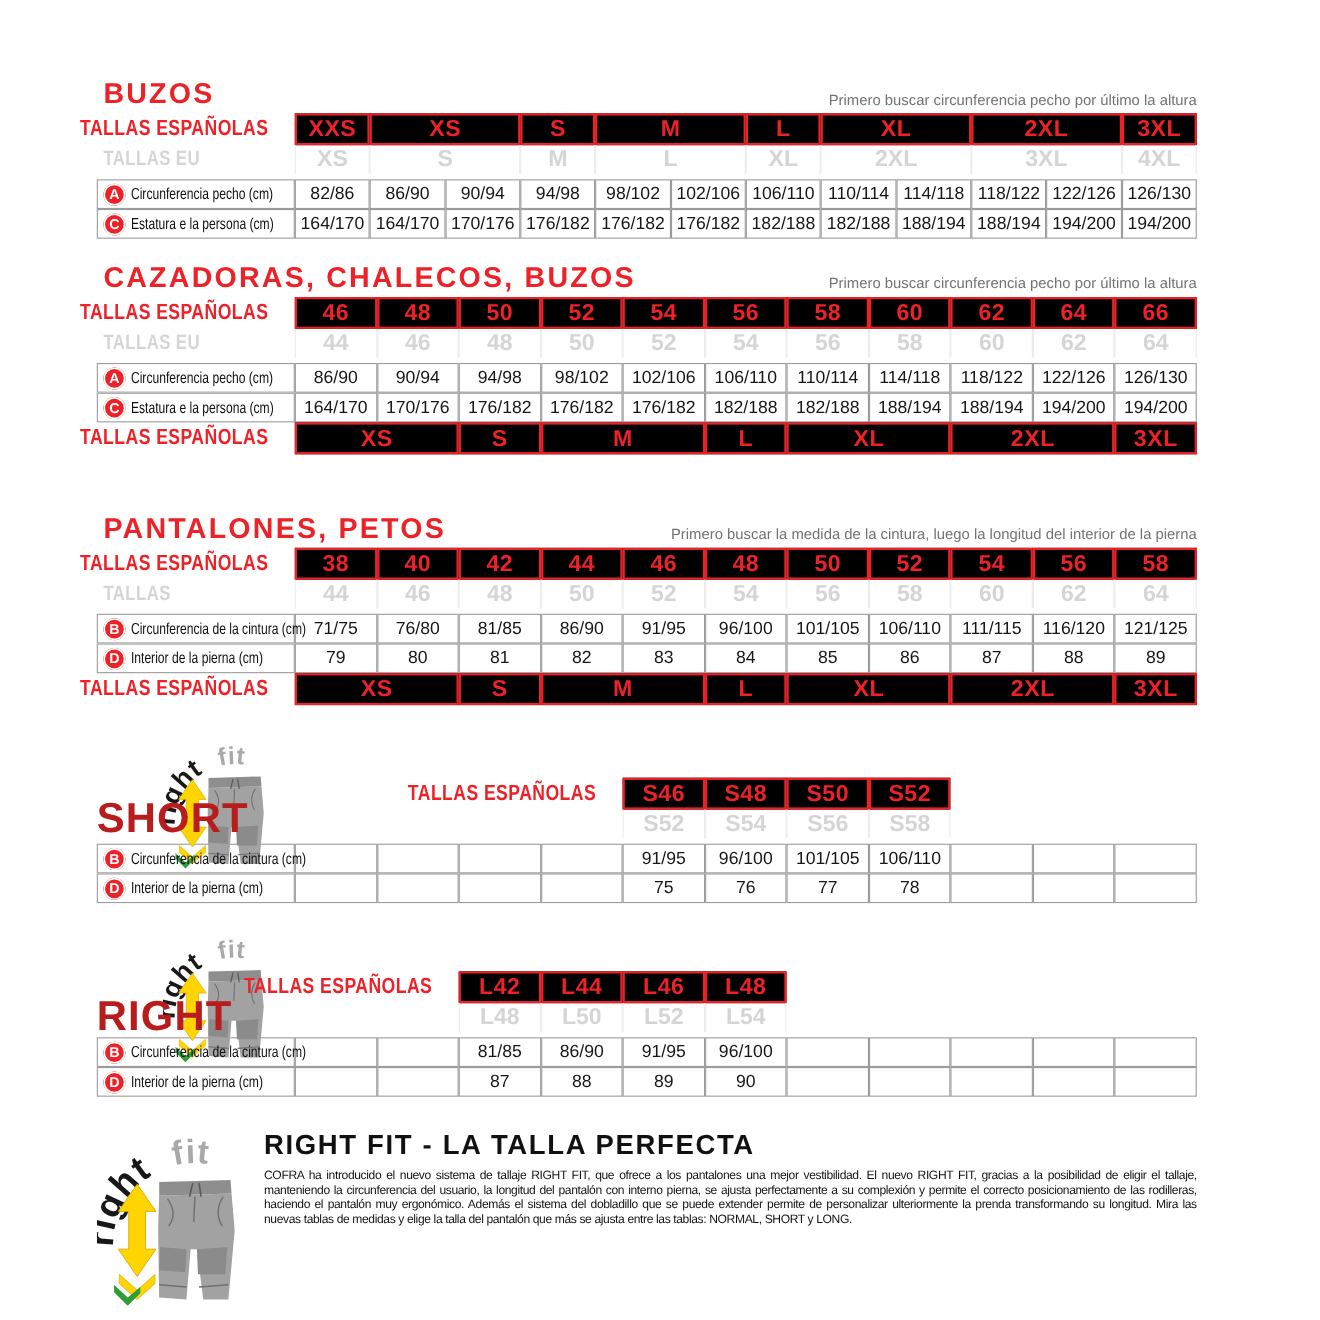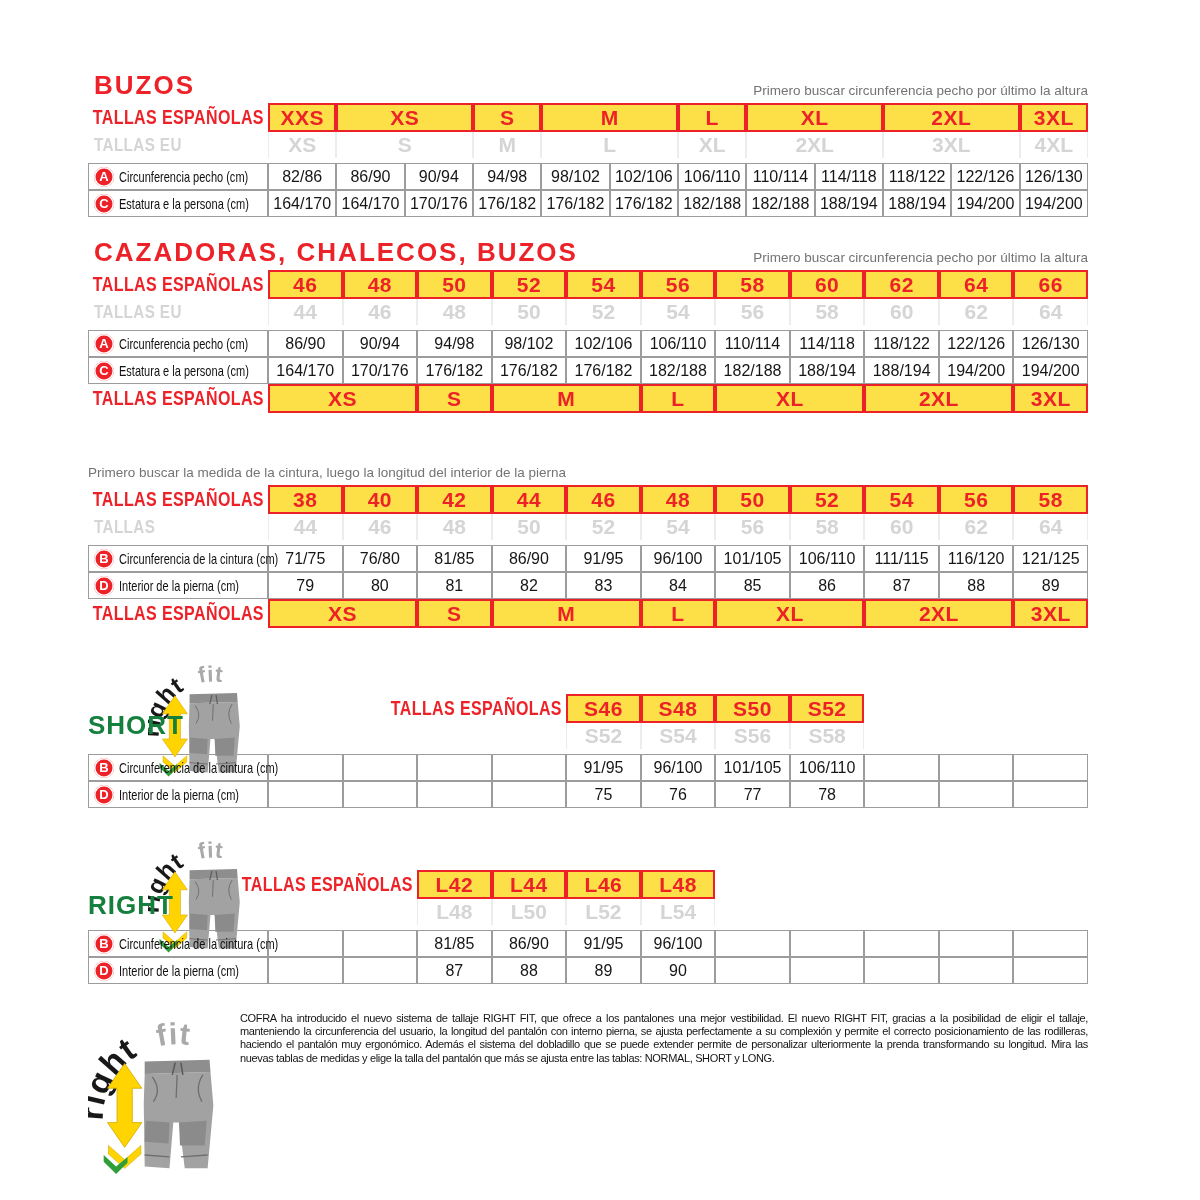--- a/index.html
+++ b/index.html
@@ -13,42 +13,42 @@
   body{width:1200px;height:1200px;position:relative;font-family:"Liberation Sans",sans-serif;overflow:hidden}
   .sheet{position:absolute;left:88px;top:0;width:1000px}
 
   
   .sec-head{display:flex;justify-content:space-between;align-items:flex-end;width:100%;margin-bottom:2px}
   .sec-title{color:var(--red);font-weight:700;font-size:26px;letter-spacing:2px;padding-left:6px;white-space:nowrap}
   .sec-note{font-size:13.5px;color:#737373;padding-bottom:3px;white-space:nowrap}
 
   
   .sizes-grid{display:grid;width:100%}
-  .c-label,.c-labelwide{display:flex;justify-content:flex-end;align-items:center;padding-right:4px;color:var(--red);font-weight:700;font-size:20px}
+  .c-label,.c-labelwide{display:flex;justify-content:flex-end;align-items:center;padding-right:24px;color:var(--red);font-weight:700;font-size:20px}
   .labeltext{white-space:nowrap;transform:scaleX(.8);transform-origin:right center;letter-spacing:.5px}
   .c-graylabel{display:flex;justify-content:flex-start;align-items:center;padding-left:6px;color:var(--graytxt);font-weight:700;font-size:19px}
   .c-graylabel .labeltext{transform-origin:left center}
-  .c-red{border:2.5px solid var(--red);color:var(--red);font-weight:700;font-size:21px;display:flex;align-items:center;justify-content:center;height:29px;letter-spacing:.5px;background:#fde047}
+  .c-red{border:2.5px solid var(--red);color:var(--red);font-weight:700;font-size:21px;display:flex;align-items:center;justify-content:center;height:29px;letter-spacing:.5px;background:#000000}
   .c-gray{color:var(--graytxt);font-weight:700;font-size:21px;display:flex;align-items:center;justify-content:center;height:26px;border-left:1px solid var(--lightborder);border-right:1px solid var(--lightborder);margin-bottom:5px}
   .c-graylabel{margin-bottom:5px}
   .c-data{border:1px solid var(--border);font-size:16px;color:#161616;display:flex;align-items:center;justify-content:center;height:27px}
   .c-rowlabel{border:1px solid var(--border);display:flex;align-items:center;gap:5px;padding-left:5px;height:27px;background:#fff}
   .rowtext{font-size:14.5px;color:#101010;white-space:nowrap;transform:scaleX(.76);transform-origin:left center}
   .rowicon{width:20px;height:20px;border-radius:50%;background:var(--red);box-shadow:inset 0 0 0 1.5px #fff;color:#fff;font-weight:700;font-size:13px;display:flex;align-items:center;justify-content:center;flex:none}
   .c-blank{}
 
   
   #sec-camisa{margin-top:70px}
   #sec-cazadoras{margin-top:20px}
   #sec-pantalones{margin-top:52px}
   #sec-short{margin-top:66px;position:relative}
   #sec-long{margin-top:62px;position:relative}
   #sec-rightfit{margin-top:28px;display:flex;align-items:flex-start}
 
-  .side-title{position:absolute;left:0;font-size:26px;font-weight:700;letter-spacing:1px;color:#15803d}
+  .side-title{position:absolute;left:0;font-size:38px;font-weight:700;letter-spacing:1px;color:#b91c1c}
   #sec-short .side-title{top:16px}
   #sec-long .side-title{top:20px}
   .logo-sm{position:absolute;left:60px;top:-36px;width:104px;height:120px}
 
   .logo-lg{width:142px;height:164px;flex:none}
   .rf-text{margin-left:10px;width:852px}
   .rf-title{font-size:25px;font-weight:700;letter-spacing:1.5px;color:#111;margin:2px 0 7px}
   .rf-par{font-size:11px;line-height:1.2;letter-spacing:-.35px;text-align:justify;color:#141414}
 
   
@@ -220,20 +220,21 @@
         <div class="c-red" style="grid-column: span 2;">M</div>
         <div class="c-red">L</div>
         <div class="c-red" style="grid-column: span 2;">XL</div>
         <div class="c-red" style="grid-column: span 2;">2XL</div>
         <div class="c-red">3XL</div>
       </div>
   </section>
 
   <section id="sec-pantalones">
     <div class="sec-head">
+      <h2 class="sec-title">PANTALONES, PETOS</h2>
       <div class="sec-note">Primero buscar la medida de la cintura, luego la longitud del interior de la pierna</div>
     </div>
     <div class="sizes-grid" style="grid-template-columns: 180px repeat(11, 1fr);">
         <div class="c-label">
           <span class="labeltext">TALLAS ESPAÑOLAS</span>
         </div>
         <div class="c-red">38</div>
         <div class="c-red">40</div>
         <div class="c-red">42</div>
         <div class="c-red">44</div>
@@ -405,17 +406,18 @@
         <div class="c-data"></div>
         <div class="c-data"></div>
       </div>
   </section>
 
   <section id="sec-rightfit">
     <svg class="logo-lg">
         <use href="#rf-logo"></use>
       </svg>
     <div class="rf-text">
+      <h2 class="rf-title">RIGHT FIT - LA TALLA PERFECTA</h2>
       <p class="rf-par">COFRA ha introducido el nuevo sistema de tallaje RIGHT FIT, que ofrece a los pantalones una mejor vestibilidad. El nuevo RIGHT FIT, gracias a la posibilidad de eligir el tallaje, manteniendo la circunferencia del usuario, la longitud del pantalón con interno pierna, se ajusta perfectamente a su complexión y permite el correcto posicionamiento de las rodilleras, haciendo el pantalón muy ergonómico. Además el sistema del dobladillo que se puede extender permite de personalizar ulteriormente la prenda transformando su longitud. Mira las nuevas tablas de medidas y elige la talla del pantalón que más se ajusta entre las tablas: NORMAL, SHORT y LONG.</p>
     </div>
   </section>
 
 </div>
 
 </body></html>

